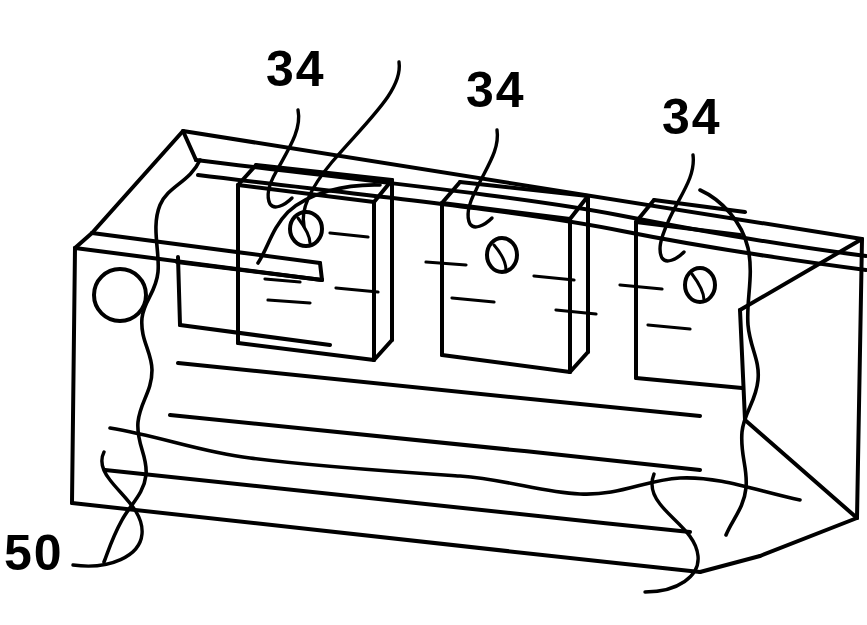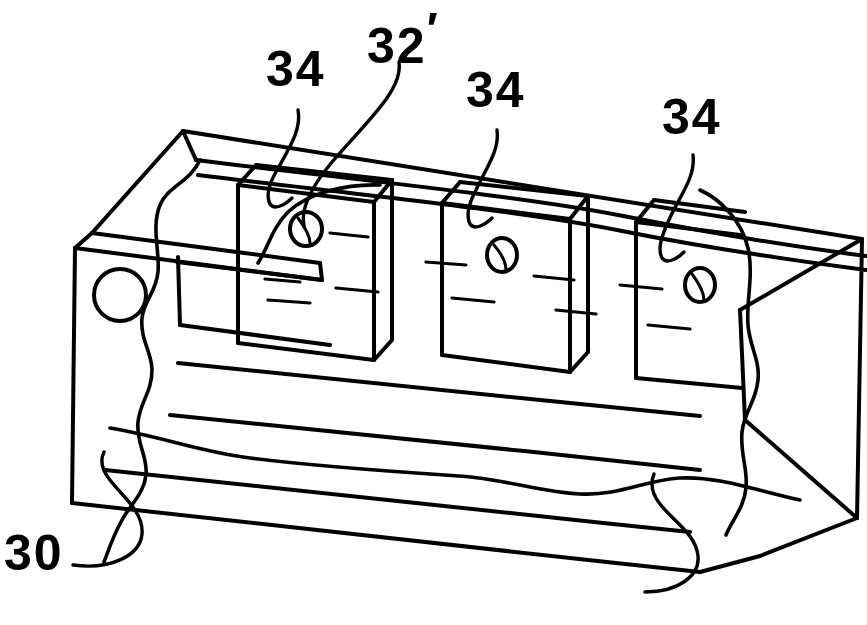--- a/index.html
+++ b/index.html
@@ -185,24 +185,23 @@
 
       <path d="M 73 565 C 110 570, 140 556, 142 534 C 144 512, 122 496, 110 480
                C 102 470, 100 460, 104 452" stroke-width="3.4"></path>
 
       <path d="M 645 592 C 678 592, 700 576, 698 556 C 696 534, 672 520, 660 504
                C 652 494, 650 484, 654 474" stroke-width="3.4"></path>
 
     </g>
   </svg>
 
-  <div class="ref-label" id="label-30">30</div>
+  <div class="ref-label" id="label-30">50</div>
 
   <div class="ref-label" id="label-34a">34</div>
 
-  <div class="ref-label" id="label-32p"><span>32</span><span class="prime">′</span></div>
 
   <div class="ref-label" id="label-34b">34</div>
 
   <div class="ref-label" id="label-34c">34</div>
 
 
 </div>
 
 </body></html>

